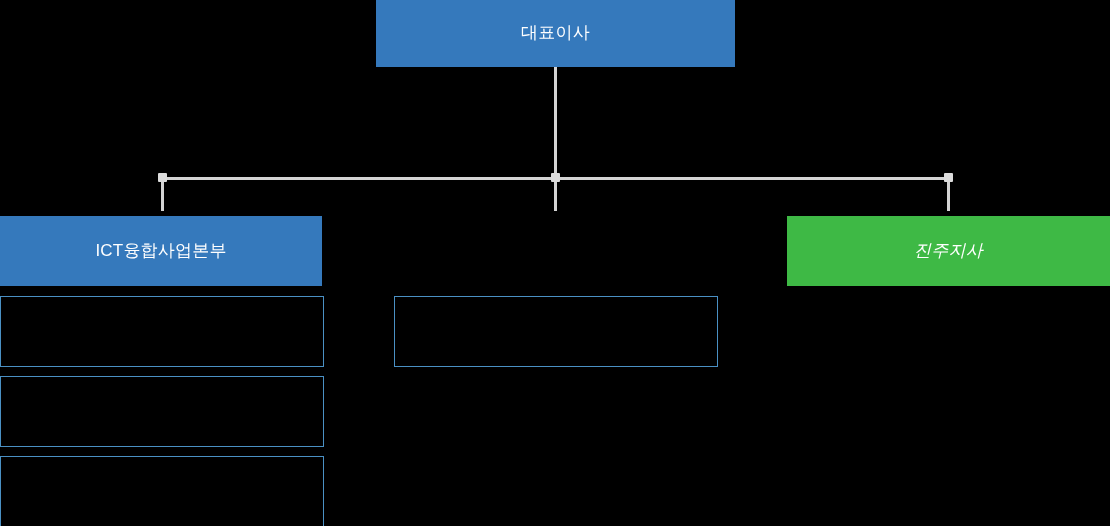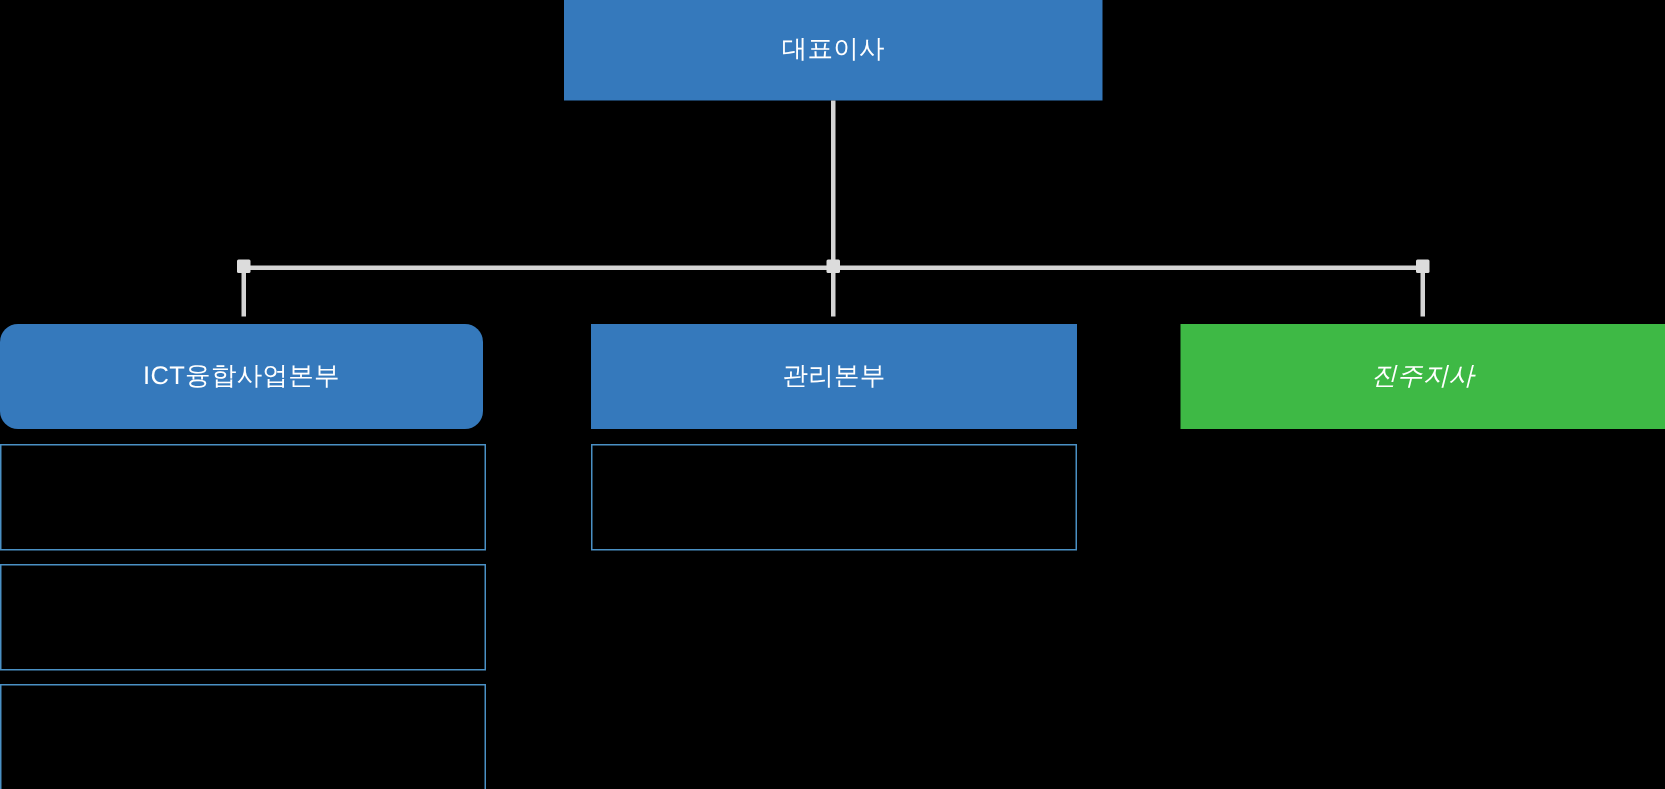--- a/index.html
+++ b/index.html
@@ -77,27 +77,24 @@
   <div class="conn-h" style="left:162px; top:177px; width:788px;"></div>
 
   <div class="conn-v" style="left:161px; top:177px; height:34px;"></div>
   <div class="conn-v" style="left:554px; top:177px; height:34px;"></div>
   <div class="conn-v" style="left:947px; top:177px; height:34px;"></div>
 
   <div class="junction" style="left:158px; top:173px;"></div>
   <div class="junction" style="left:551px; top:173px;"></div>
   <div class="junction" style="left:944px; top:173px;"></div>
 
-  <div class="node filled-blue" style="left:0px; top:216px; width:322px; height:70px;border-radius:12px;">
+  <div class="node filled-blue" style="left:0px; top:216px; width:322px; height:70px;">
     <span>ICT융합사업본부</span>
   </div>
 
-  <div class="node filled-blue" style="left:394px; top:216px; width:324px; height:70px;">
-    <span>관리본부</span>
-  </div>
 
   <div class="node filled-green" style="left:787px; top:216px; width:323px; height:70px;">
     <span>진주지사</span>
   </div>
 
   <div class="node outline-blue" style="left:0px; top:296px; width:324px; height:71px;">
     <span></span>
   </div>
 
   <div class="node outline-blue" style="left:0px; top:376px; width:324px; height:71px;">

